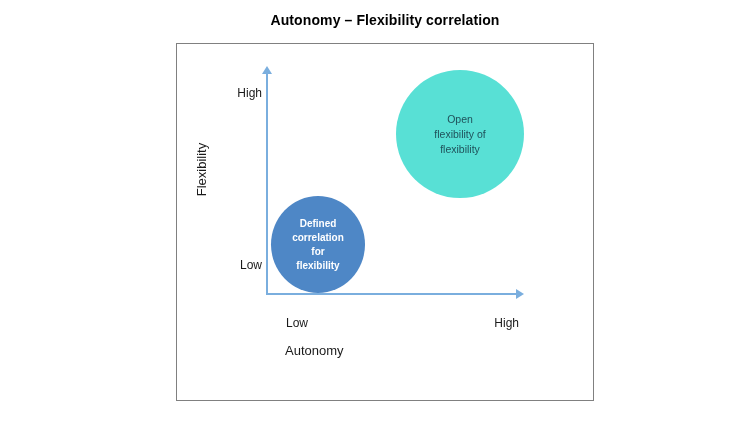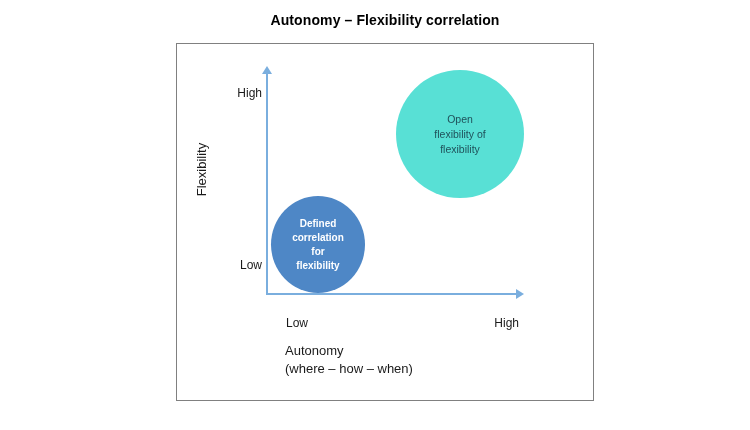--- a/index.html
+++ b/index.html
@@ -171,16 +171,15 @@
       <span>flexibility of</span><br>
       <span>flexibility</span>
     </div>
   </div>
 
   <div class="tick x-low">Low</div>
   <div class="tick x-high">High</div>
 
   <div class="xlabel">
     <span>Autonomy</span><br>
-    <span>(where – how – when)</span>
   </div>
 
 </div>
 
 </body></html>

